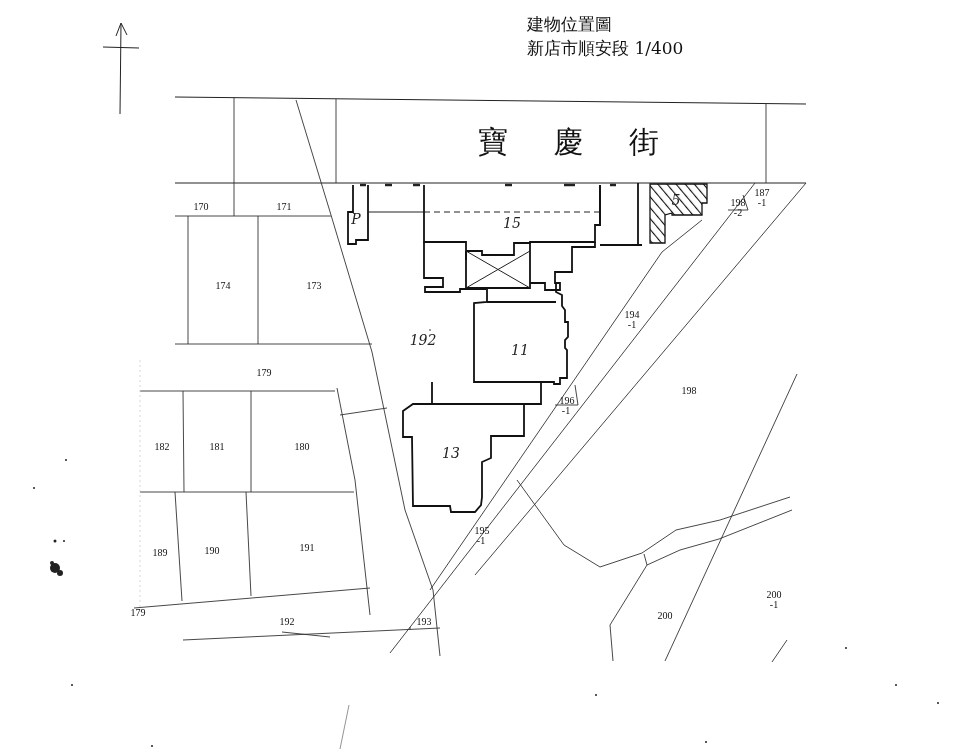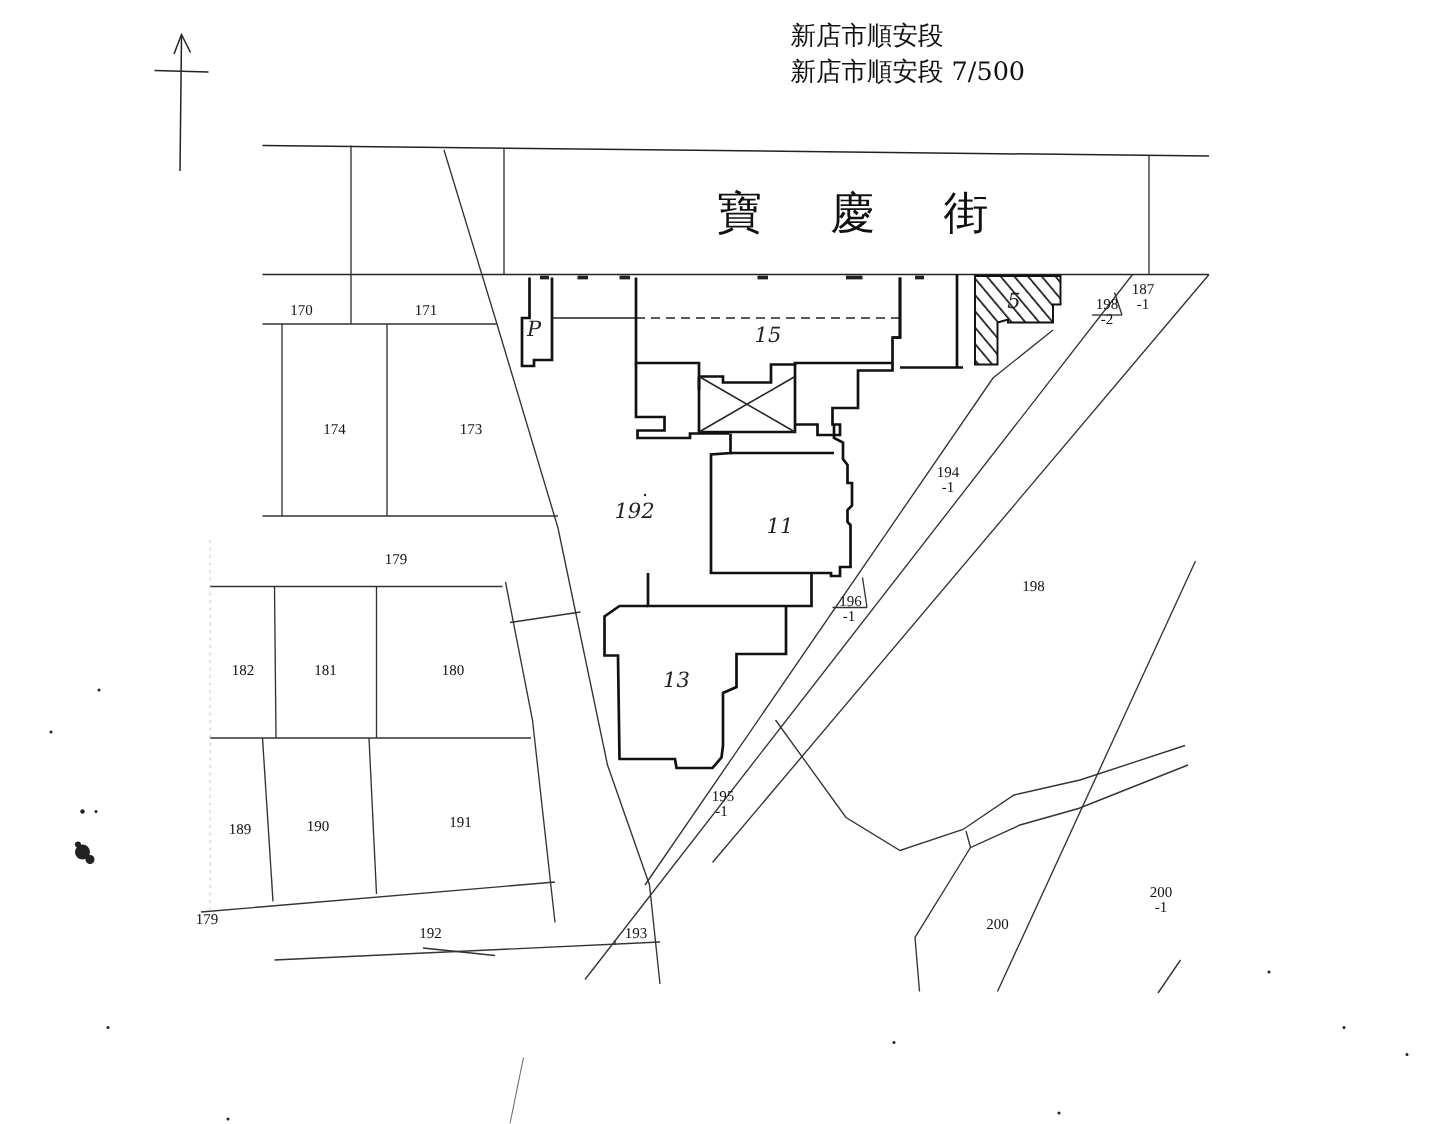--- a/index.html
+++ b/index.html
@@ -11,22 +11,22 @@
   .lnb { stroke: #111; stroke-width: 1.8; fill: none; }
   .lnh { stroke: #333; stroke-width: 0.9; fill: none; }
   .lbl { font-family: "Liberation Serif", serif; font-size: 10px; fill: #111; text-anchor: middle; }
   .hand { font-family: "DejaVu Serif", serif; font-style: italic; font-size: 14px; fill: #222; text-anchor: middle; }
   .street { font-family: "DejaVu Sans", sans-serif; font-size: 30px; fill: #111; letter-spacing: 18px; }
 </style>
 </head>
 <body>
 
 <div class="title-block">
-  <div class="title-line">新店市順安段</div>
-  <div class="title-line">新店市順安段 7/500</div>
+  <div class="title-line">建物位置圖</div>
+  <div class="title-line">新店市順安段 1/400</div>
 </div>
 
 <svg class="map" width="960" height="749" viewBox="0 0 960 749" xmlns="http://www.w3.org/2000/svg">
   <defs>
     <pattern id="hatch" width="7" height="7" patternUnits="userSpaceOnUse" patternTransform="rotate(-40)">
       <line x1="0" y1="0" x2="0" y2="7" stroke="#111" stroke-width="2.2"></line>
     </pattern>
   </defs>
 
   <g>

